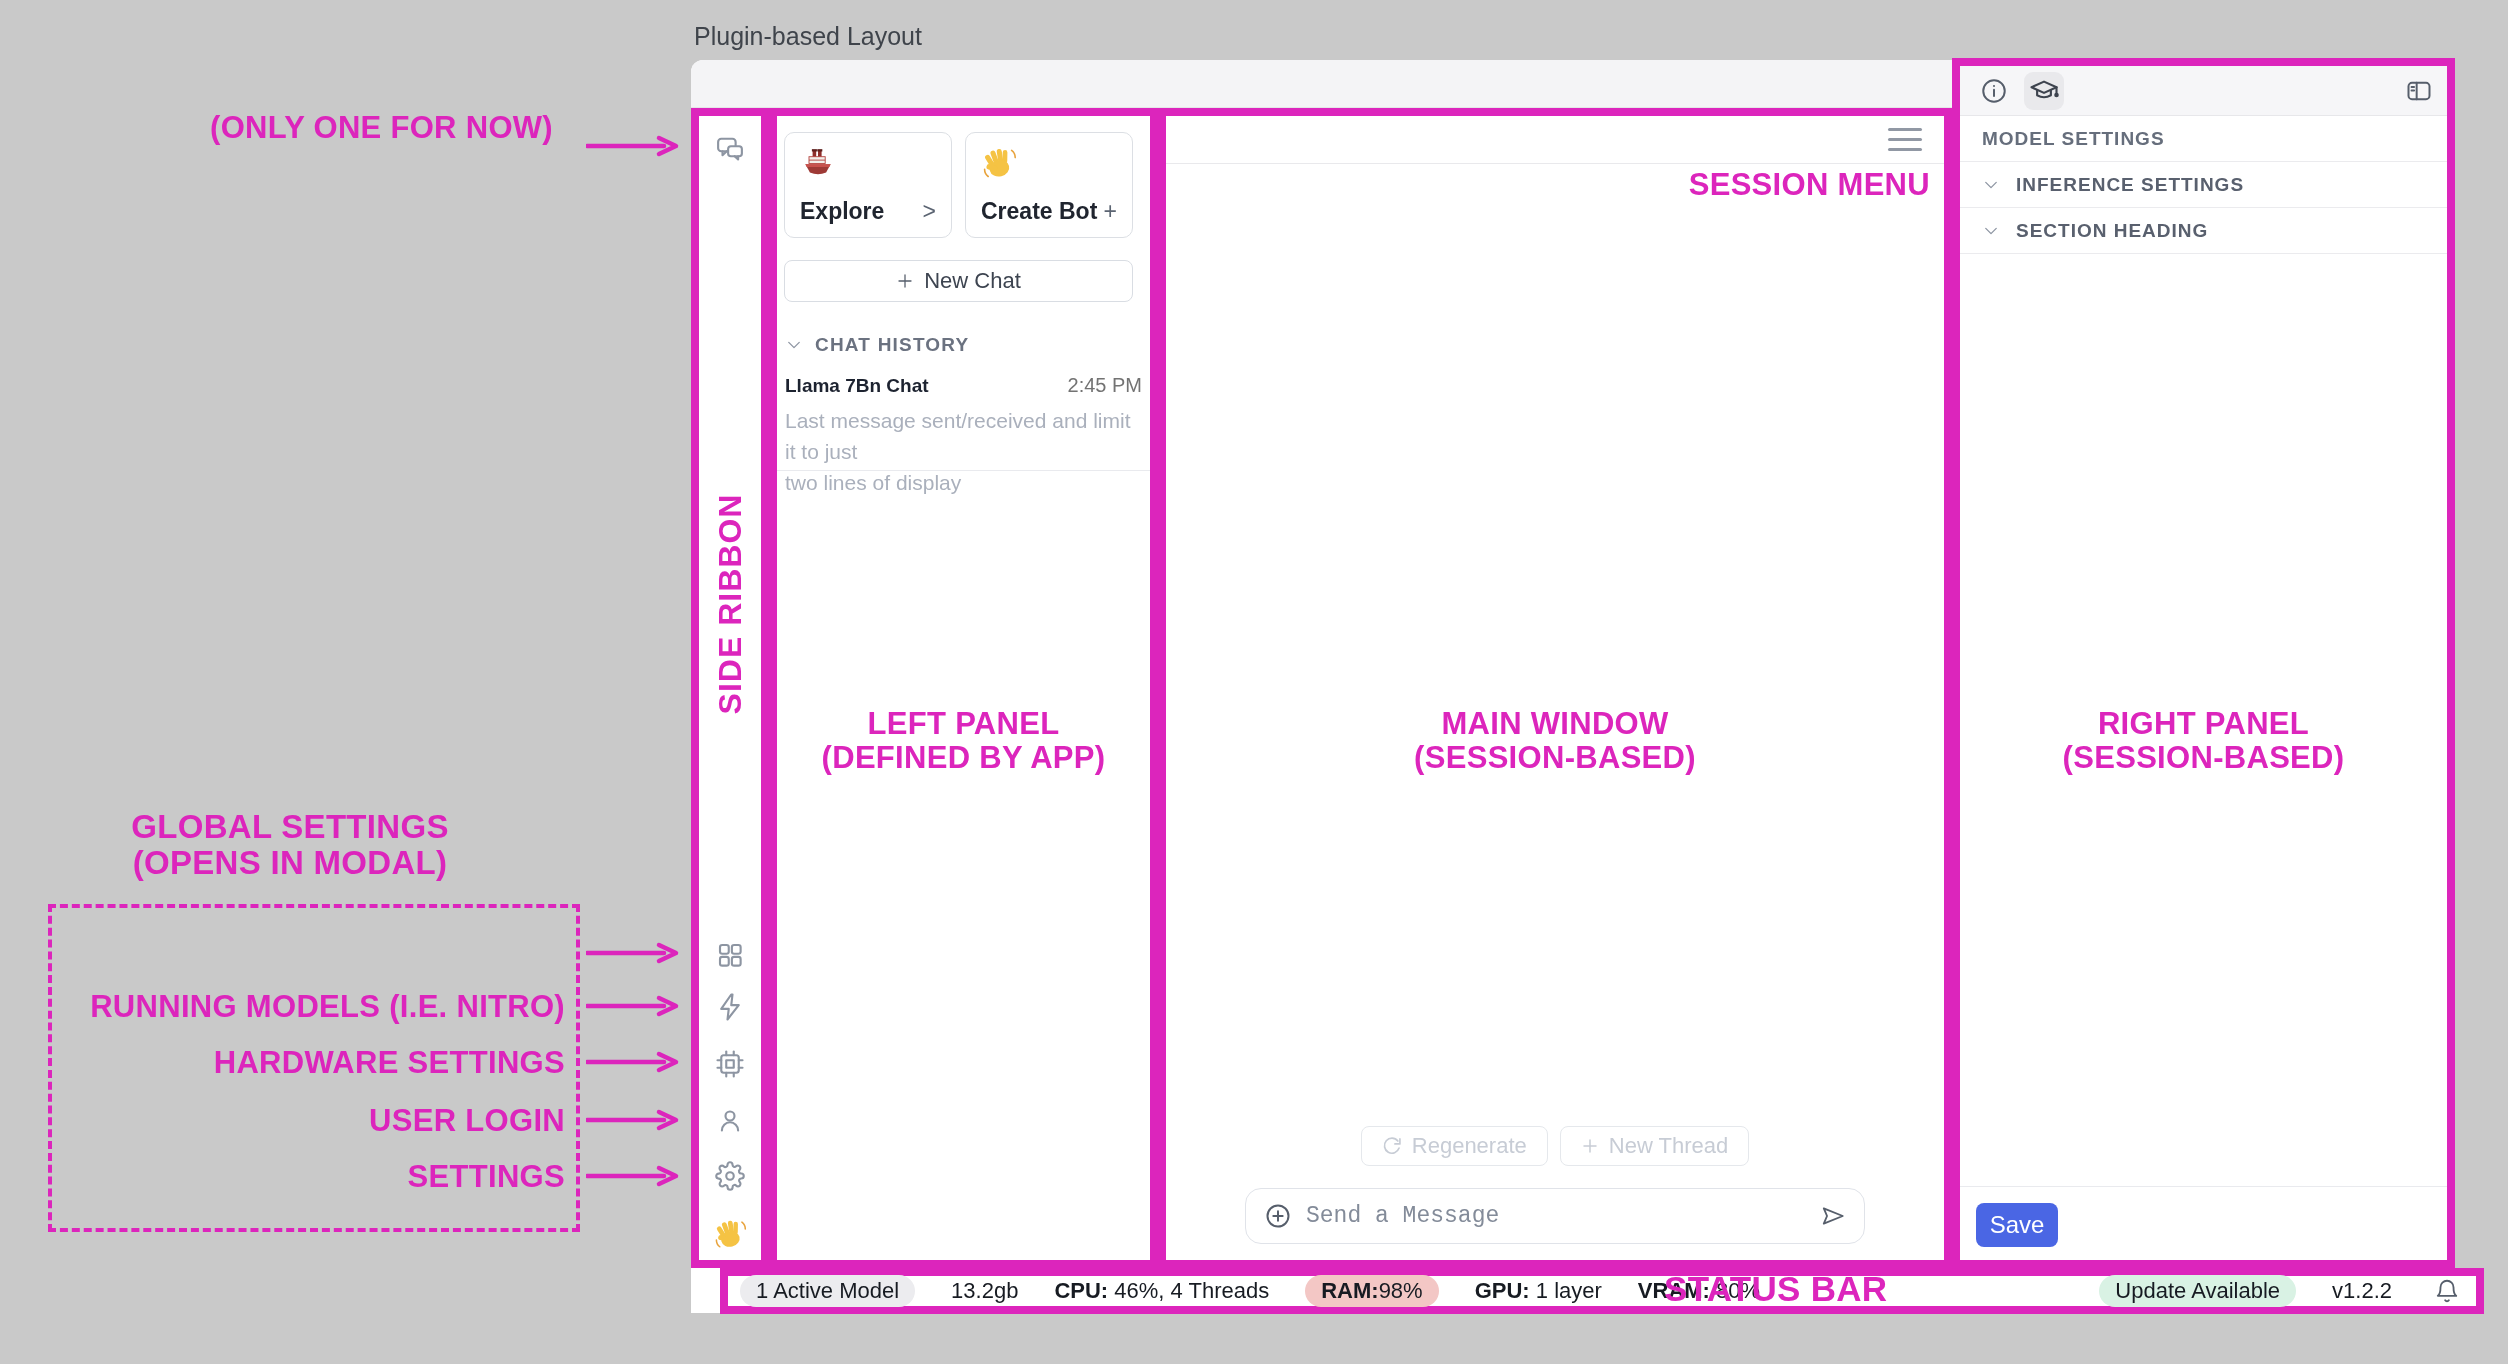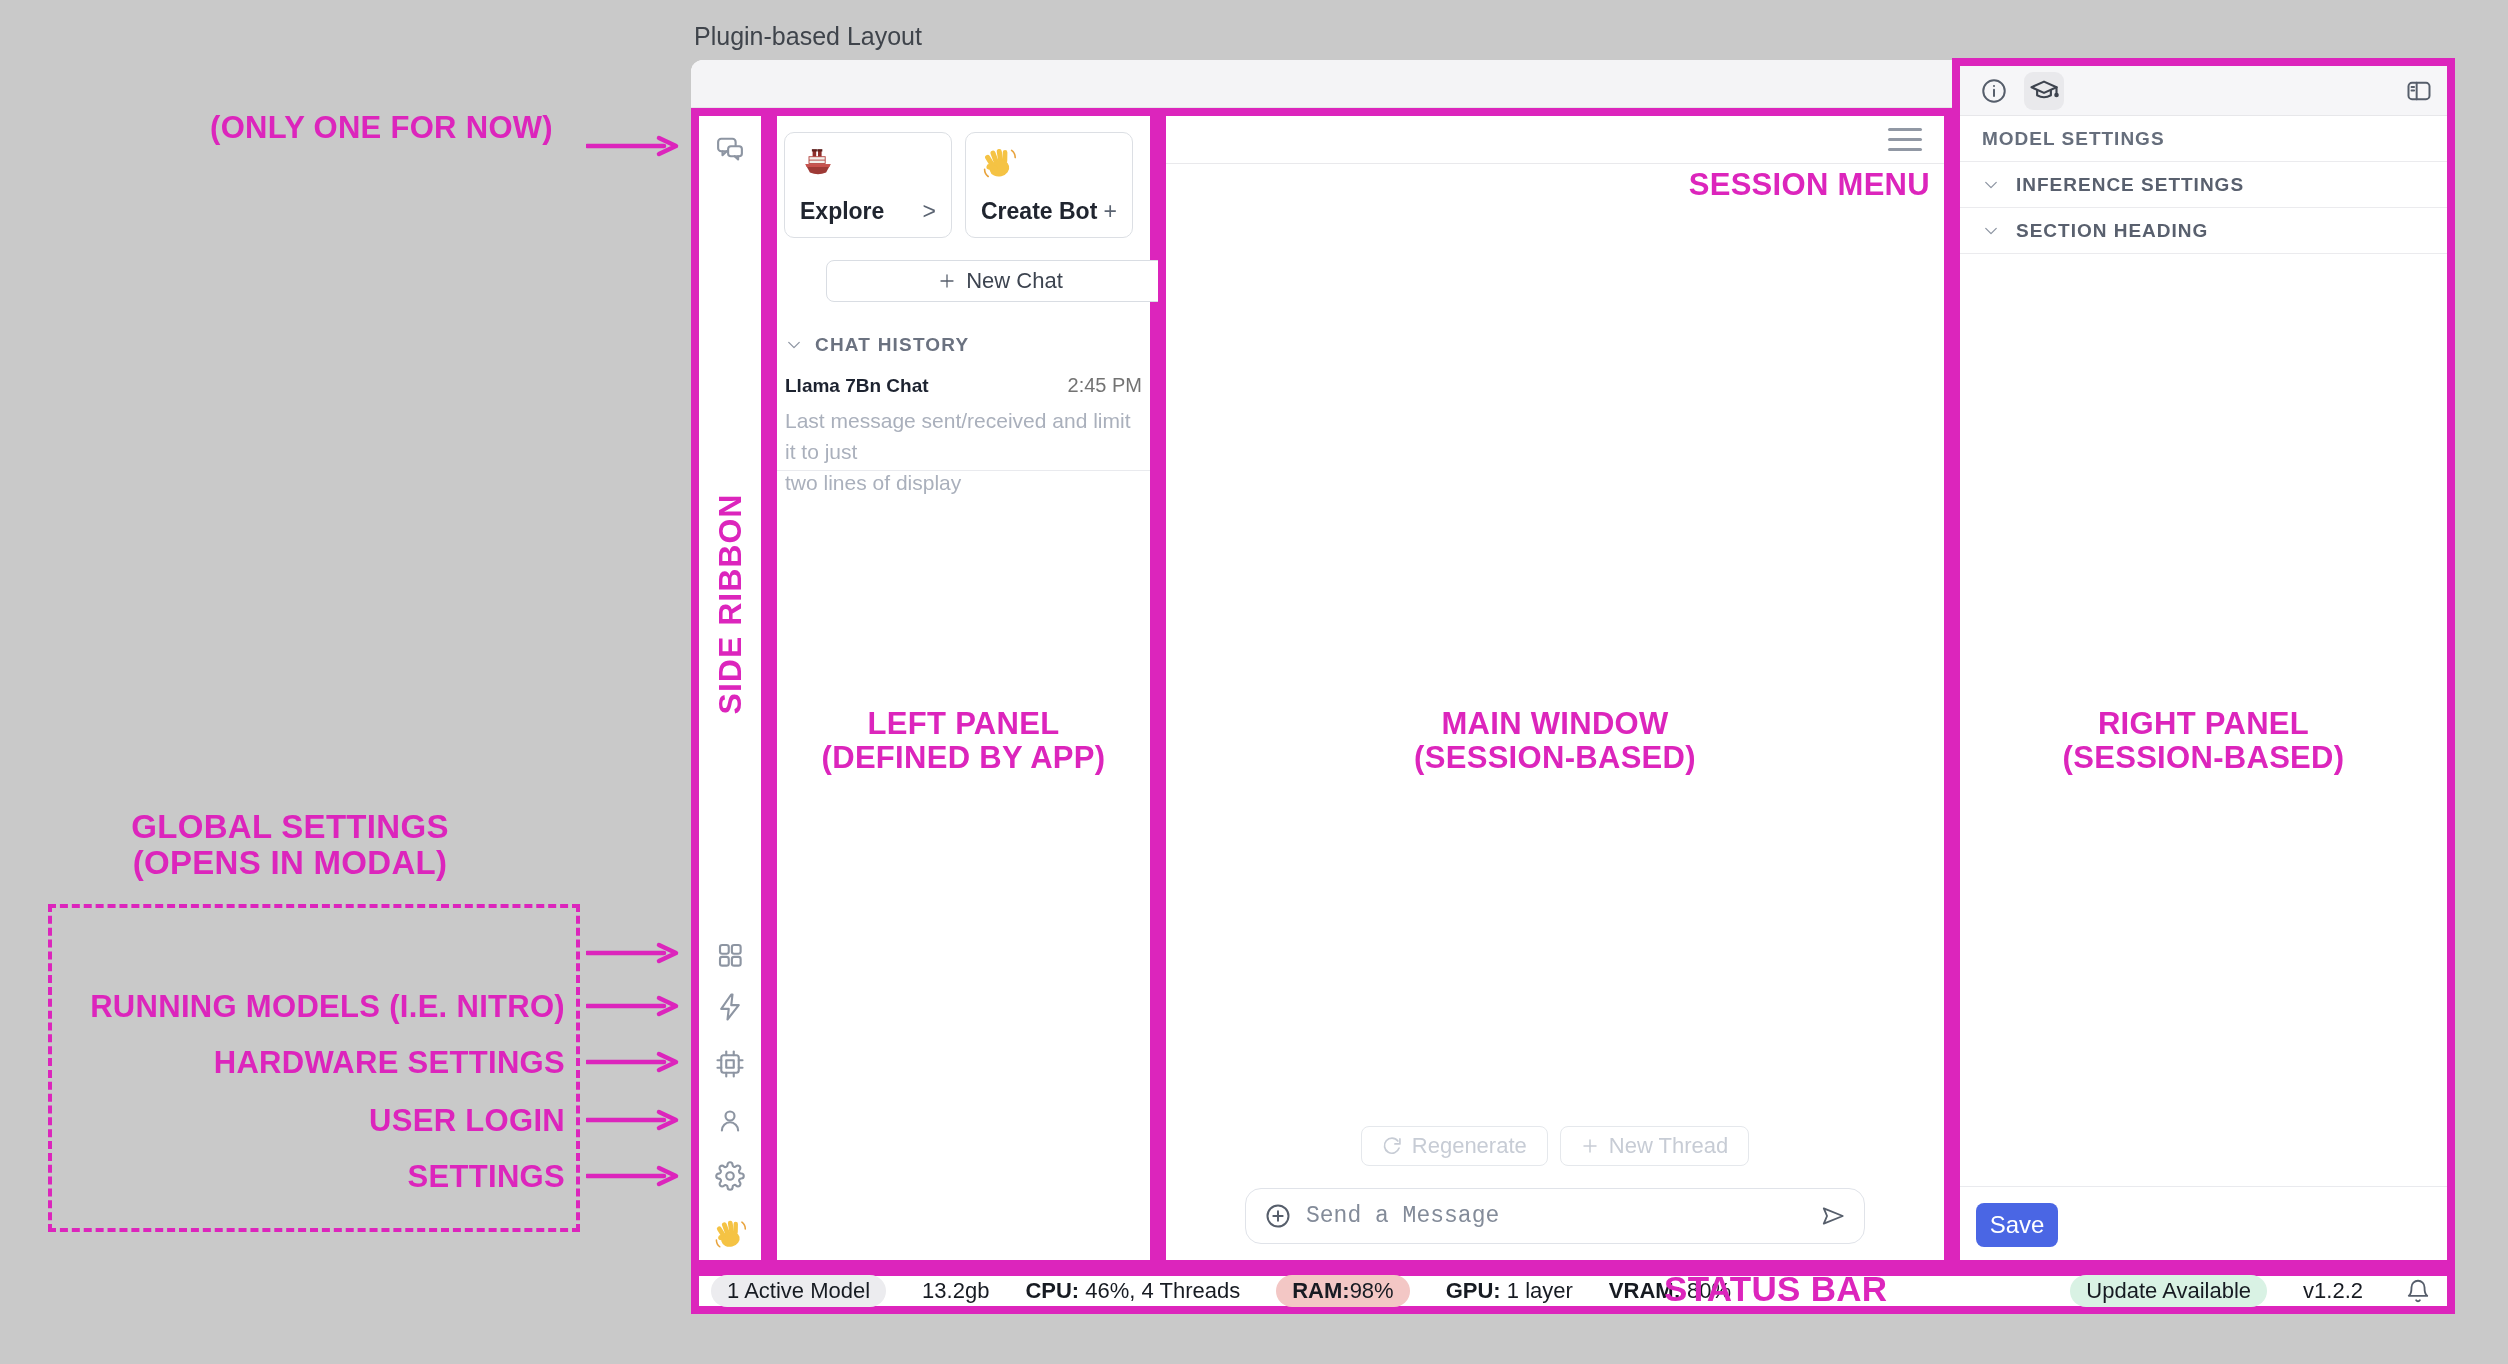--- a/index.html
+++ b/index.html
@@ -20,32 +20,32 @@
   .window-base{position:absolute;left:691px;top:60px;width:1764px;height:1253px;background:#ffffff;border-radius:12px 12px 0 0;}
   .titlebar{position:absolute;left:691px;top:60px;width:1261px;height:48px;background:#f4f4f6;border-radius:12px 0 0 0;border-bottom:1px solid #e5e5e8;}
   .light{position:absolute;top:76px;width:17px;height:17px;border-radius:50%;}
   .tb-toggle{position:absolute;left:789px;top:70px;}
 
   .panel{position:absolute;background:#fff;border:8px solid var(--mag);}
   .panel-ribbon{left:691px;top:108px;width:78px;height:1160px;}
   .panel-left{left:769px;top:108px;width:389px;height:1160px;}
   .panel-main{left:1158px;top:108px;width:794px;height:1160px;}
   .panel-right{left:1952px;top:58px;width:503px;height:1210px;}
-  .panel-status{left:691px;top:1268px;width:1764px;height:46px;}
+  .panel-status{left:720px;top:1268px;width:1764px;height:46px;}
 
   .ribbon-btn{position:absolute;left:50%;transform:translateX(-50%);width:34px;height:34px;display:flex;align-items:center;justify-content:center;}
 
   
   .cards{position:absolute;left:7px;top:16px;display:flex;gap:13px;}
   .card{width:168px;height:106px;border:1px solid #dcdfe4;border-radius:10px;background:#fff;position:relative;padding-left:20px;}
   .card .emoji{position:absolute;left:15px;top:12px;}
   .card .card-row{position:absolute;left:15px;right:15px;bottom:12px;display:flex;justify-content:space-between;align-items:center;}
   .card-label{font-size:23px;font-weight:600;color:#20252f;}
   .card-action{font-size:23px;color:#5b6472;}
-  .newchat{position:absolute;left:7px;top:144px;width:349px;height:42px;border:1px solid #d9dde3;border-radius:8px;display:flex;align-items:center;justify-content:center;gap:10px;background:#fff;margin-left:42px;}
+  .newchat{position:absolute;left:7px;top:144px;width:349px;height:42px;border:1px solid #d9dde3;border-radius:8px;display:flex;align-items:center;justify-content:center;gap:10px;background:#fff;}
   .newchat span{font-size:22px;color:#3d4450;font-weight:500;}
   .chat-header{position:absolute;left:8px;top:218px;display:flex;align-items:center;gap:12px;color:#6b7280;}
   .chat-header span{font-size:19px;font-weight:bold;letter-spacing:1.2px;}
   .chat-item{position:absolute;left:8px;top:258px;width:357px;}
   .chat-item-top{display:flex;justify-content:space-between;align-items:baseline;}
   .chat-title{font-size:19px;font-weight:600;color:#1d2330;}
   .chat-time{font-size:20px;color:#737373;text-align:center;}
   .chat-preview{margin-top:8px;font-size:21px;line-height:31px;color:var(--faint);}
   .chat-divider{position:absolute;left:0;top:354px;width:373px;height:1px;background:var(--div);}
 

